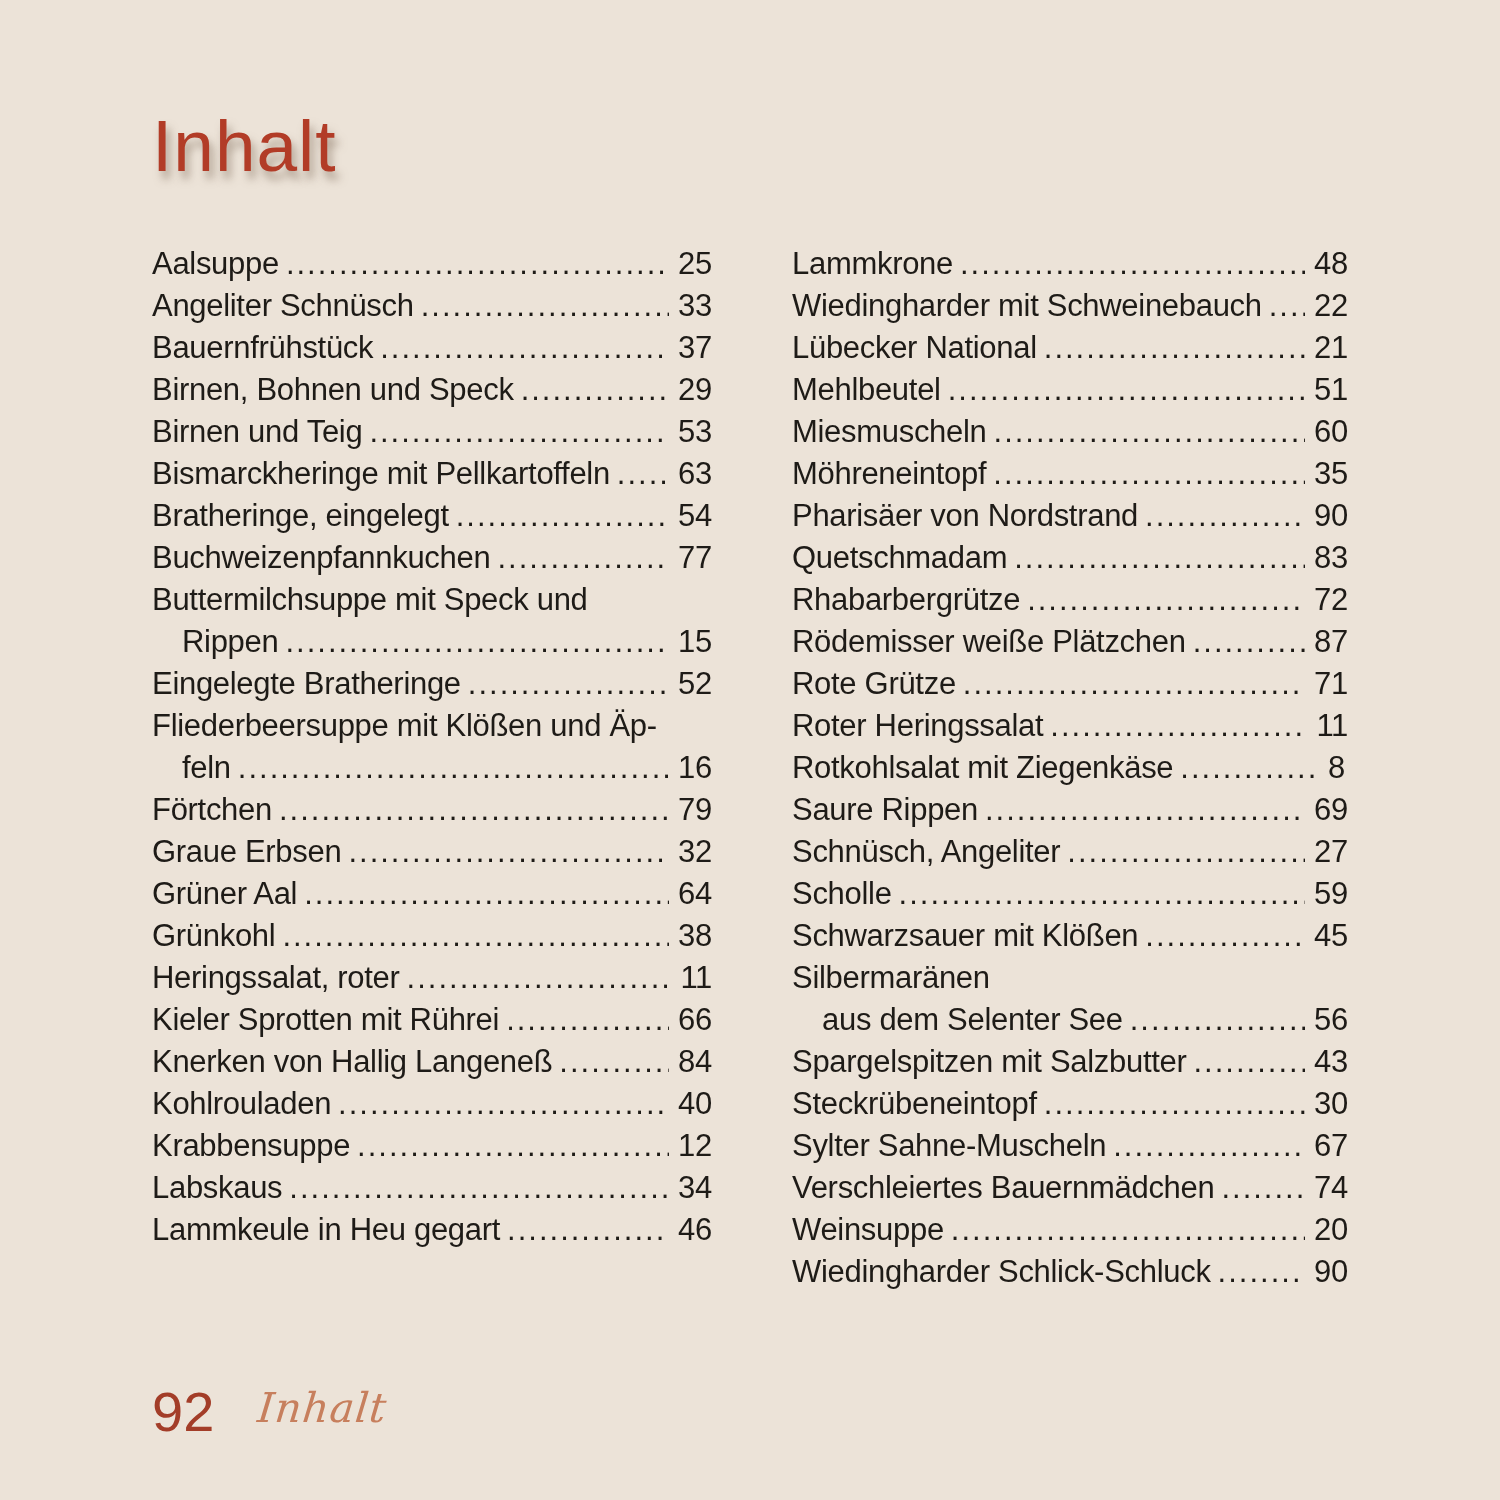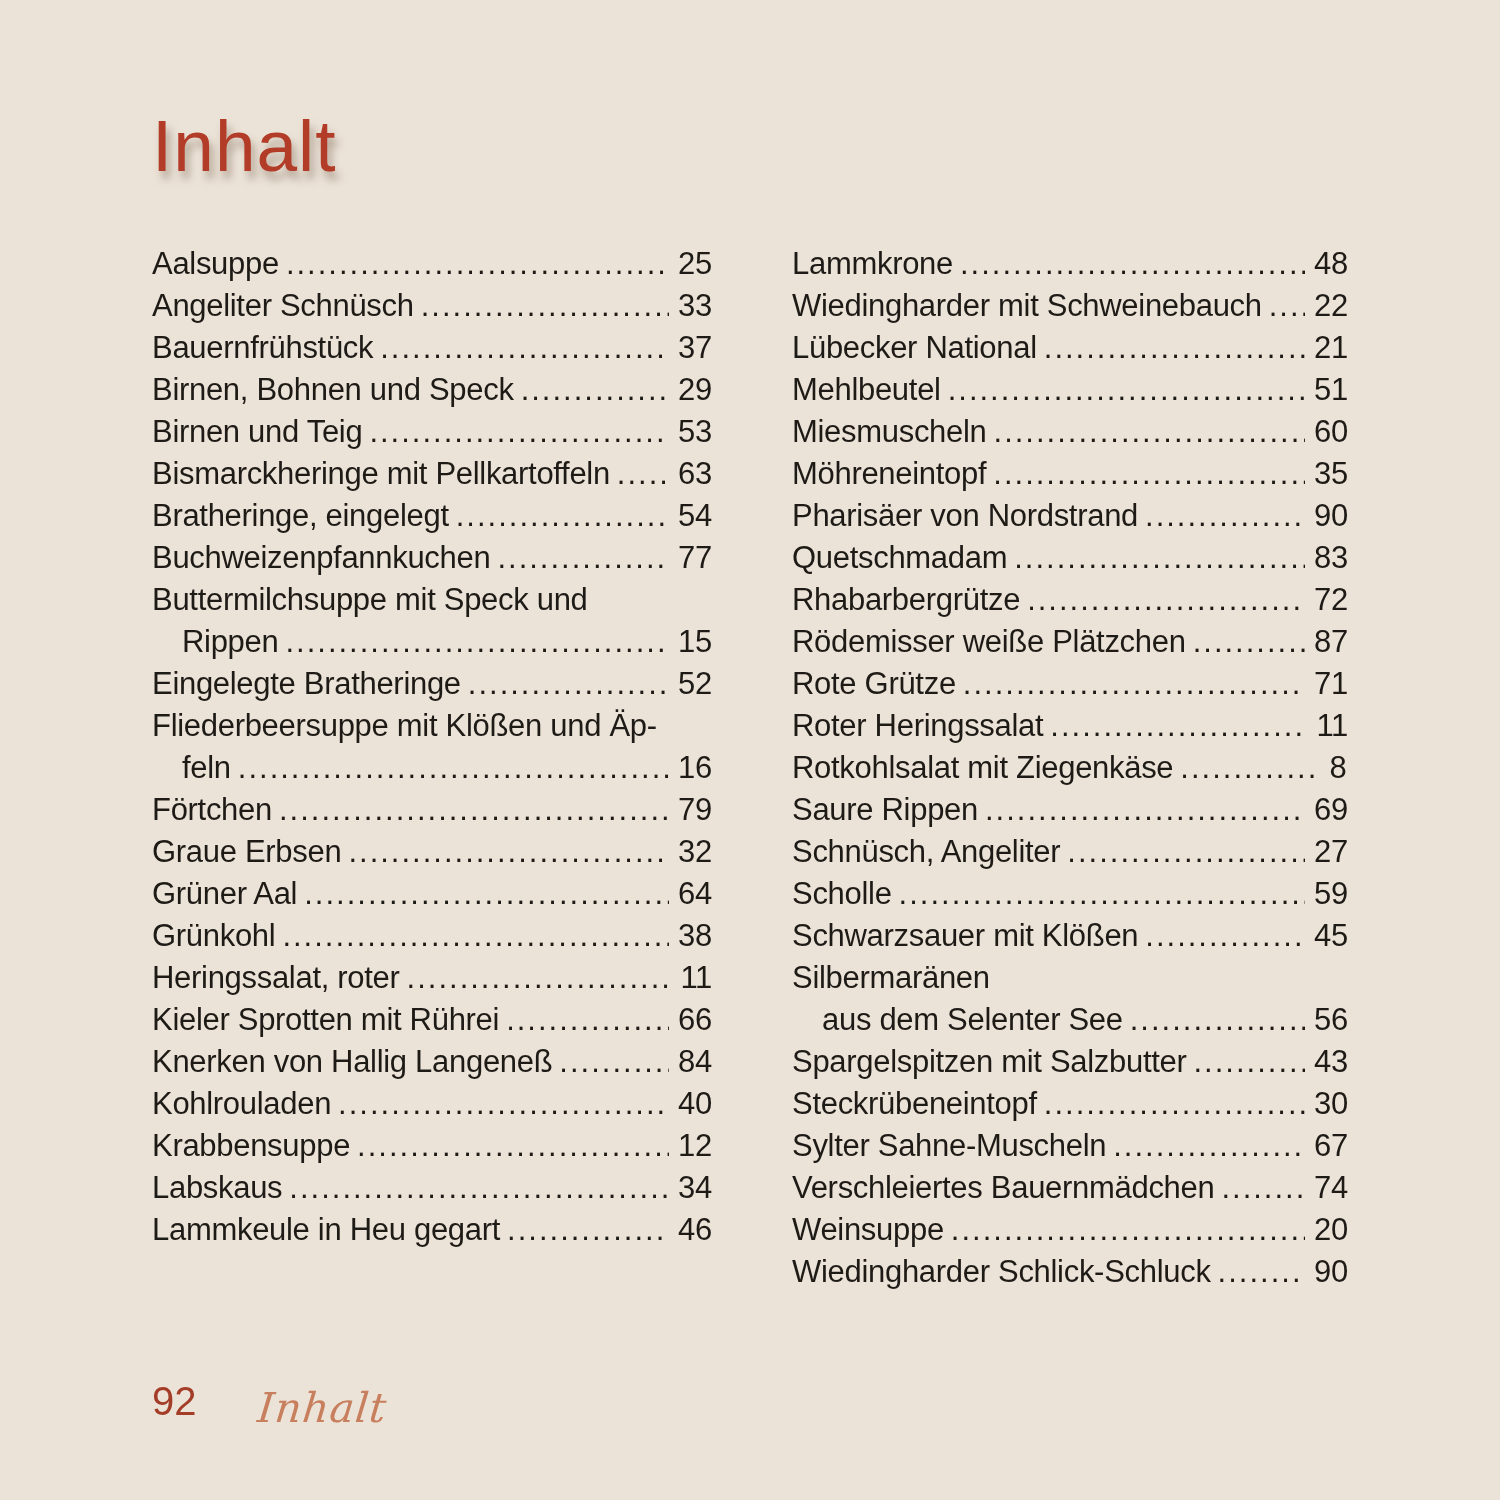--- a/index.html
+++ b/index.html
@@ -39,24 +39,24 @@
   .row.indent .t{padding-left:30px;}
   .row .t{flex:0 0 auto;}
   .row .leader{
     flex:1 1 auto;min-width:0;overflow:hidden;
     margin:0 9px 0 7px;
     letter-spacing:2px;
   }
   .row .leader::after{
     content:"..........................................................................................";
   }
-  .row .pg{flex:0 0 auto;text-align:center;min-width:20px;}
+  .row .pg{flex:0 0 auto;text-align:left;min-width:20px;}
   .footer-number{
     position:absolute;left:152px;top:1379px;
-    font-size:40px;color:var(--footer-number);
+    font-size:56px;color:var(--footer-number);
   }
   .footer-label{
     position:absolute;left:258px;top:1384px;
     font-size:41px;
     font-family:"DejaVu Serif","Liberation Serif",serif;
     font-style:italic;
     transform:skewX(-6deg);
     color:var(--footer-label);
     letter-spacing:1px;
   }

